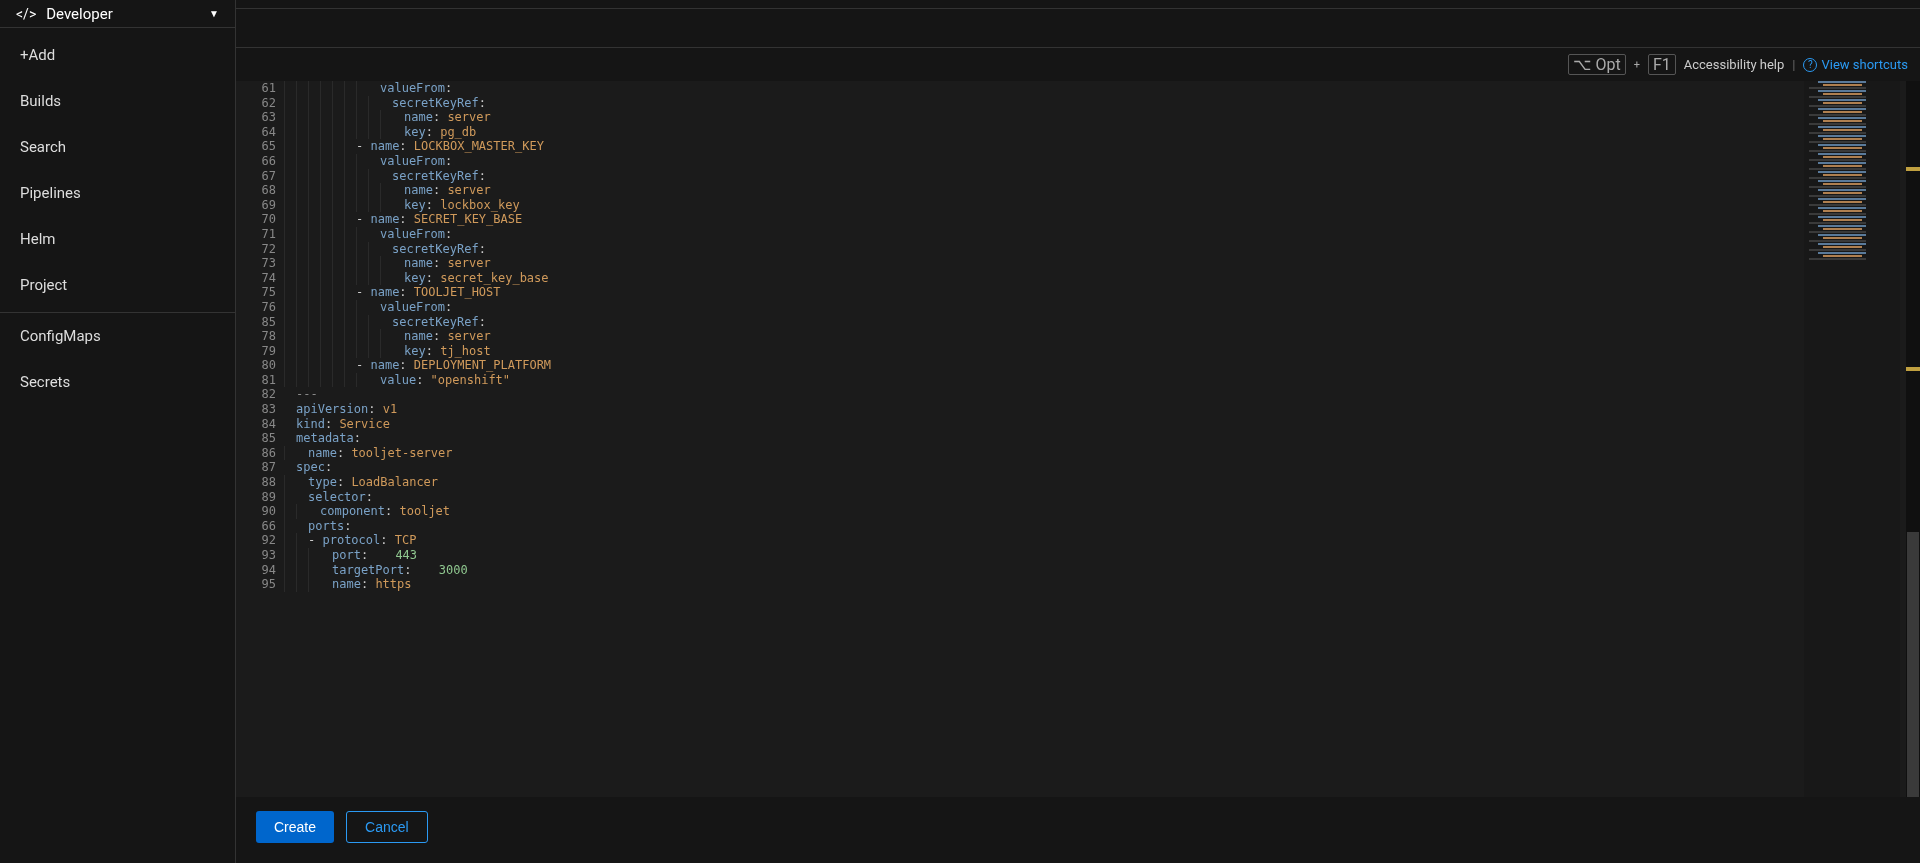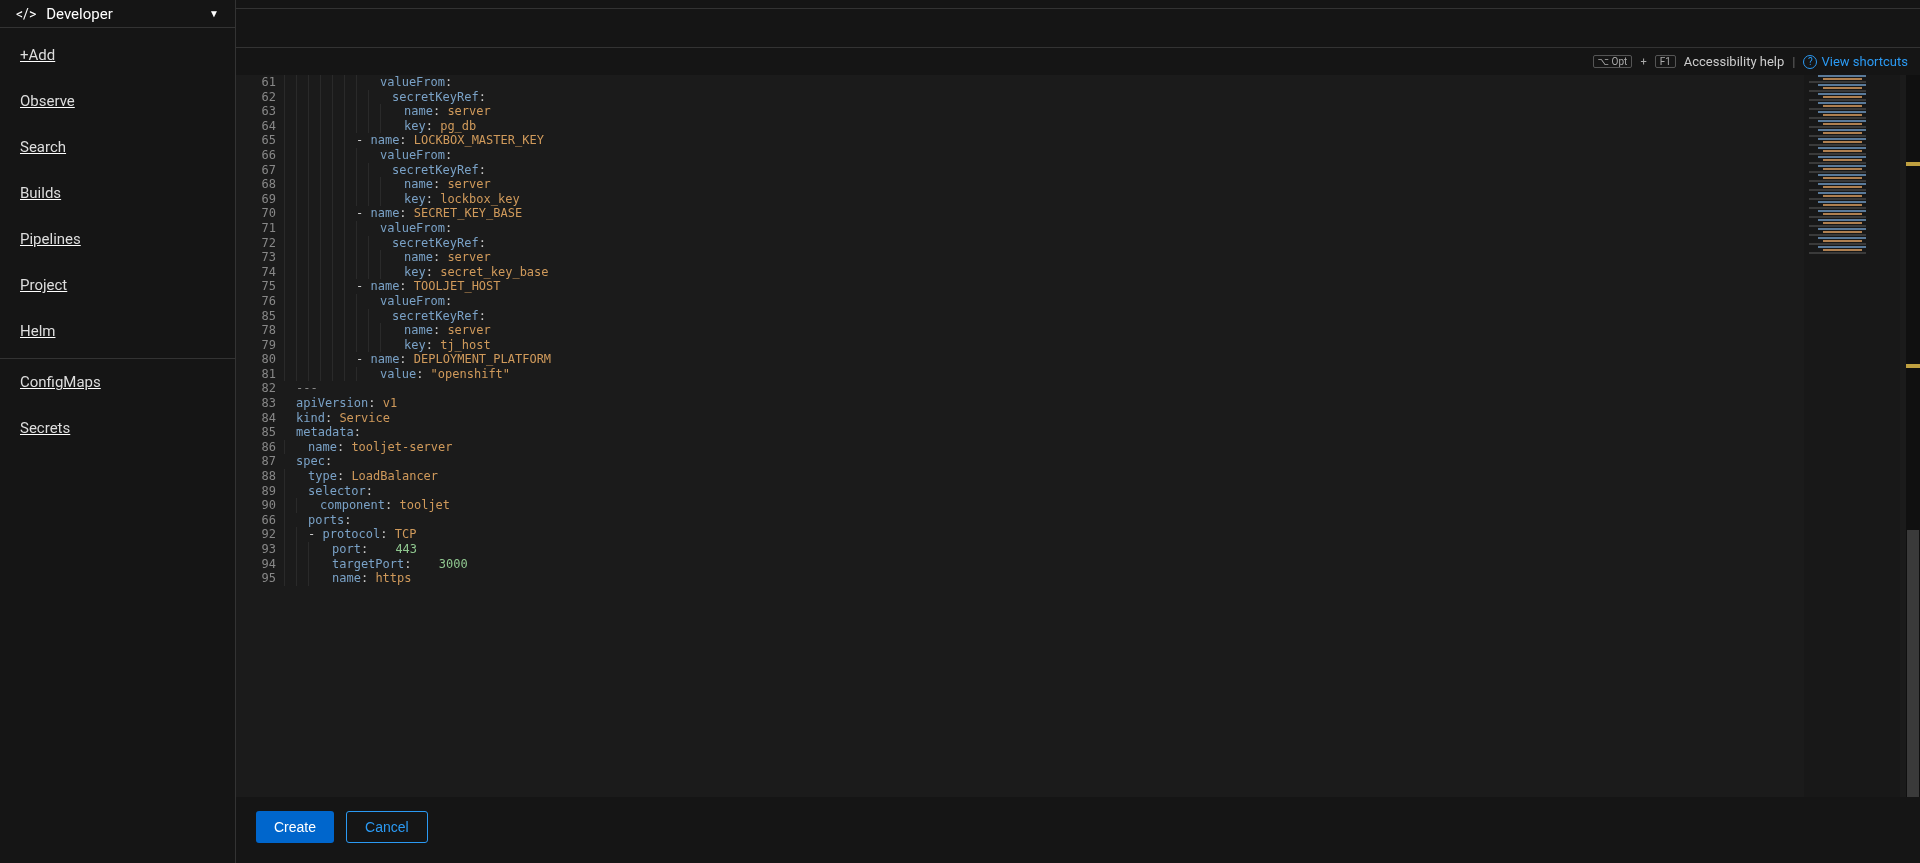--- a/index.html
+++ b/index.html
@@ -26,21 +26,21 @@
   align-items: center;
   padding: 0 16px;
   height: 28px;
   border-bottom: 1px solid #333;
   cursor: pointer;
   position: relative;
 }
 .perspective-switcher .icon-code { margin-right: 10px; font-size: 14px; }
 .perspective-switcher .label { flex: 1; font-size: 15px; }
 .perspective-switcher .caret { font-size: 10px; }
-.nav-list { list-style: none; padding-top: 4px; text-decoration: underline; }
+.nav-list { list-style: none; padding-top: 4px; }
 .nav-item {
   padding: 14px 20px;
   font-size: 15px;
   color: #ddd;
   cursor: pointer;
 }
 .nav-section-border {
   border-top: 1px solid #333;
   margin-top: 4px;
 }
@@ -72,21 +72,21 @@
   justify-content: flex-end;
   align-items: center;
   padding: 6px 12px;
   font-size: 13px;
   gap: 8px;
 }
 .kbd-box {
   border: 1px solid #555;
   border-radius: 2px;
   padding: 0 4px;
-  font-size: 10px;
+  font-size: 16px;
   color: #aaa;
 }
 .acc-help { color: #ccc; }
 .sep { color: #666; }
 .view-shortcuts { color: #2b9af3; cursor: pointer; display: inline-flex; align-items: center; gap: 4px; }
 .editor-wrap {
   flex: 1;
   position: relative;
   display: flex;
   min-height: 0;
@@ -188,26 +188,25 @@
 
 <div class="app">
   <aside class="sidebar">
     <div class="perspective-switcher">
       <span class="icon-code">&lt;/&gt;</span>
       <span class="label">Developer</span>
       <span class="caret">▼</span>
     </div>
     <ul class="nav-list">
       <li class="nav-item">+Add</li>
-      <li class="nav-item">Observe</li>
+      <li class="nav-item">Builds</li>
       <li class="nav-item">Search</li>
-      <li class="nav-item">Builds</li>
       <li class="nav-item">Pipelines</li>
+      <li class="nav-item">Helm</li>
       <li class="nav-item">Project</li>
-      <li class="nav-item">Helm</li>
       <li class="nav-section-border"></li>
       <li class="nav-item">ConfigMaps</li>
       <li class="nav-item">Secrets</li>
     </ul>
   </aside>
 
   <main class="main">
     <div class="topbar"></div>
     <header class="page-header">
     </header>

